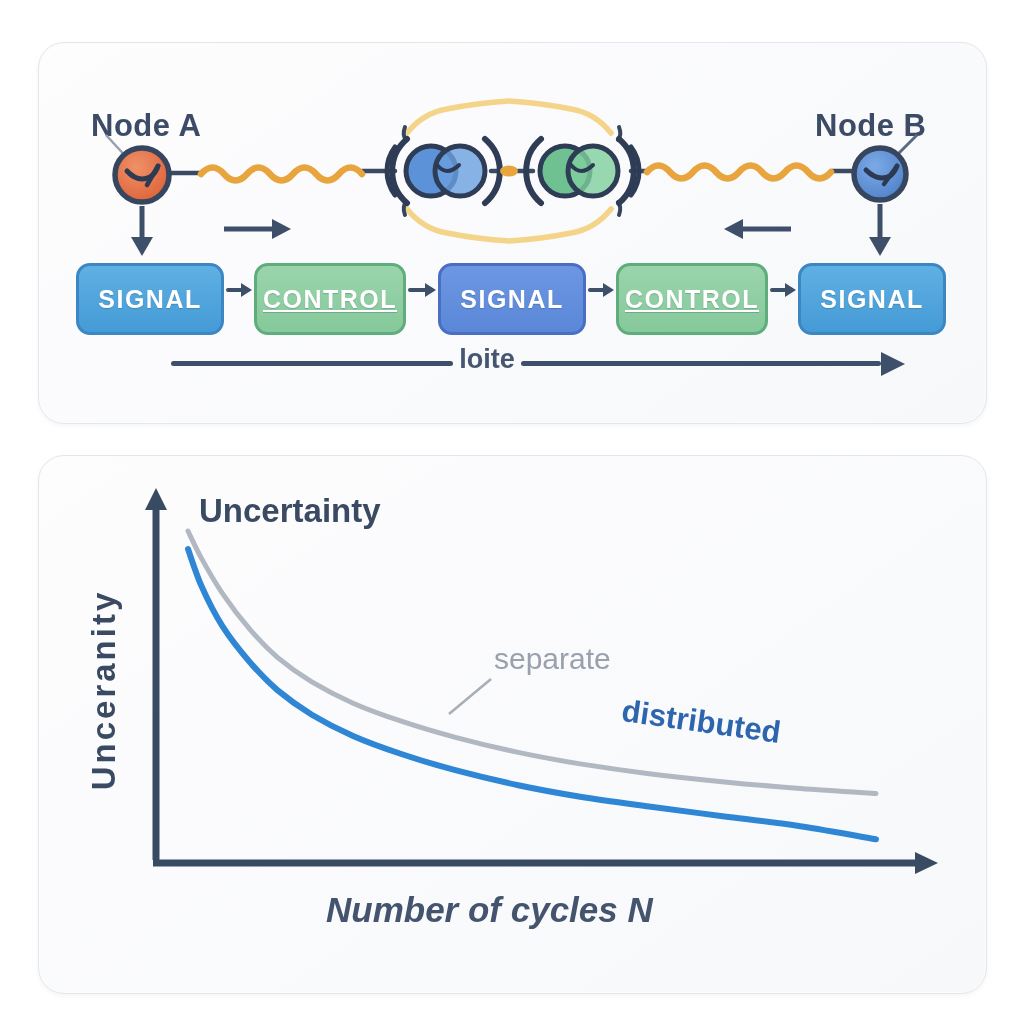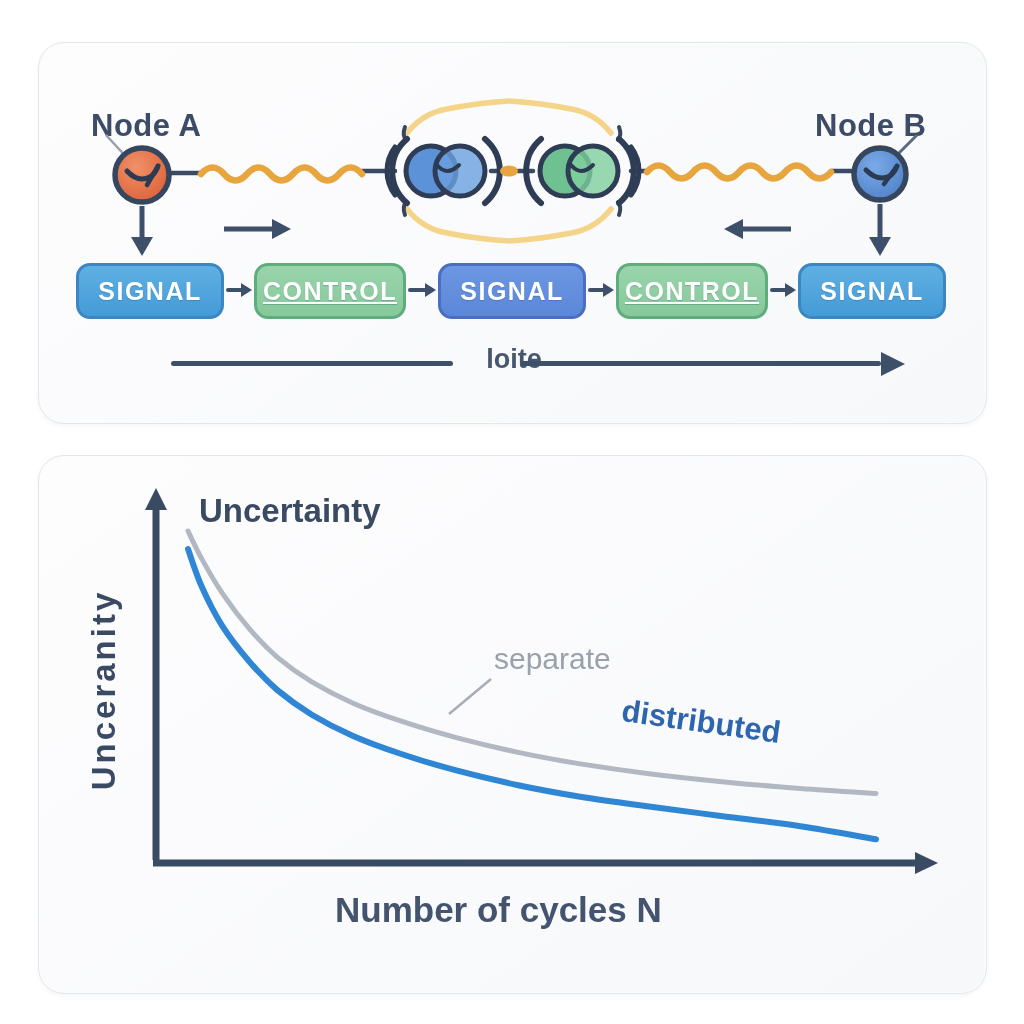--- a/index.html
+++ b/index.html
@@ -14,40 +14,40 @@
     box-shadow:0 2px 4px rgba(40,50,70,0.05), inset 0 0 0 1px #fbfcfd;
   }
   #panel-top{top:42px;height:380px;}
   #panel-bottom{top:455px;height:537px;}
   .abs{position:absolute;}
   .node-label{
     font-size:31px;font-weight:700;color:#3d4c66;letter-spacing:0.5px;white-space:nowrap;margin-top:23px;
   }
   
   .pbox{
-    position:absolute;top:220px;height:56px;border-radius:14px;
+    position:absolute;top:220px;height:72px;border-radius:14px;
     display:flex;align-items:center;justify-content:center;
     color:#ffffff;font-size:25px;font-weight:700;letter-spacing:1.5px;
     text-shadow:0 1px 1px rgba(30,60,90,0.25);box-sizing:border-box;
   }
   .pbox.signal{background:linear-gradient(180deg,#5fb0e3,#459bd6);border:3px solid #3c86c4;}
   .pbox.signal-mid{background:linear-gradient(180deg,#6d97e2,#5a87d8);border:3px solid #4a6fc2;}
   .pbox.control{background:linear-gradient(180deg,#9ad4ab,#86c99b);border:3px solid #5fac7c;text-decoration:underline;}
   .box-connector{
     position:absolute;top:245px;height:4px;background:#3e4f6a;border-radius:2px;
   }
   .box-connector::after{
     content:"";position:absolute;right:-9px;top:-5px;
     border-left:11px solid #3e4f6a;border-top:7px solid transparent;border-bottom:7px solid transparent;
   }
   
   .flow-line{position:absolute;top:318px;height:5px;background:#3e4f6a;border-radius:3px;}
   .flow-label{
     position:absolute;top:301px;left:414px;width:68px;text-align:center;
-    font-size:27px;font-weight:700;color:#465670;margin-left:27px;
+    font-size:27px;font-weight:700;color:#465670;
   }
   .flow-head{
     position:absolute;left:842px;top:309px;width:0;height:0;
     border-left:24px solid #3e4f6a;border-top:12px solid transparent;border-bottom:12px solid transparent;
   }
   
   .chart-title{font-size:33px;font-weight:700;color:#3b4a63;white-space:nowrap;}
   .ylabel{
     width:360px;text-align:center;font-size:33px;font-weight:700;color:#3b4a63;
     letter-spacing:3px;transform:rotate(-90deg);white-space:nowrap;
@@ -196,14 +196,14 @@
       <polygon points="106,54 128,54 117,32" stroke="none"></polygon>
       <line x1="114" y1="407" x2="876" y2="407" stroke-width="7"></line>
       <polygon points="876,396 876,418 899,407" stroke="none"></polygon>
     </g>
   </svg>
 
   <div class="abs chart-title" style="left:160px;top:36px;text-align:center;">Uncertainty</div>
   <div class="abs ylabel" style="left:-115px;top:215px;">Unceranity</div>
   <div class="abs series-label-gray" style="left:455px;top:186px;">separate</div>
   <div class="abs series-label-blue" style="left:582px;top:248px;">distributed</div>
-  <div class="abs xlabel" style="left:296px;top:434px;">Number of cycles N</div>
+  <div class="abs xlabel" style="left:287px;top:434px;font-style:italic;">Number of cycles N</div>
 </div>
 
 </body></html>

